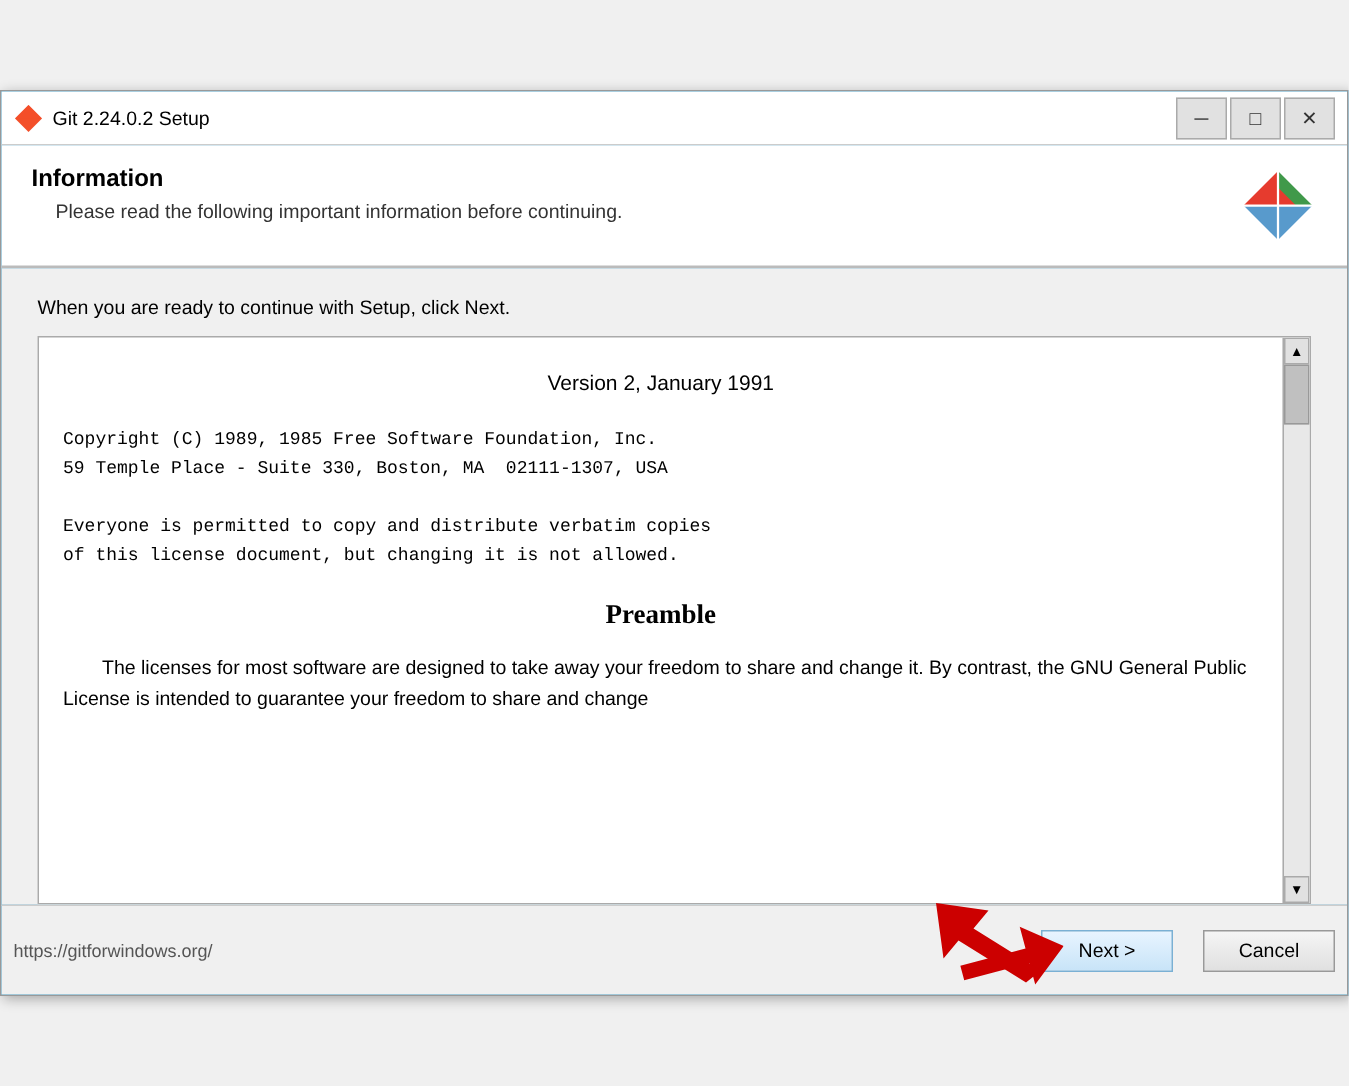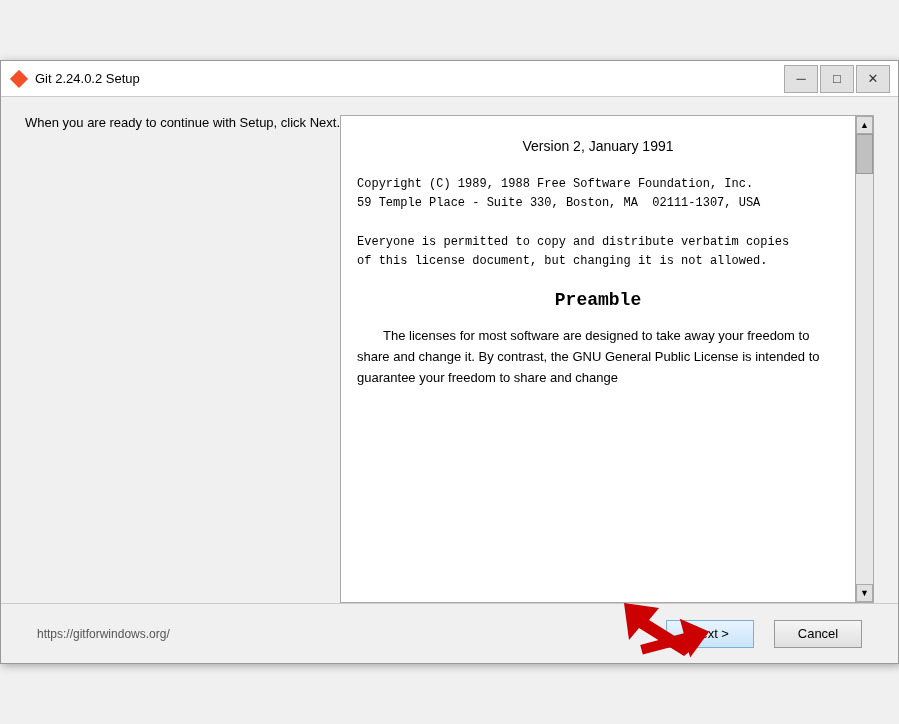--- a/index.html
+++ b/index.html
@@ -87,21 +87,21 @@
       height: 52px;
       flex-shrink: 0;
     }
 
     
     .main-content {
       flex: 1;
       background: #f0f0f0;
       padding: 18px 24px 0 24px;
       display: flex;
-      flex-direction: row;
+      flex-direction: column;
       overflow: hidden;
     }
     .instruction-text {
       font-size: 13px;
       color: #000;
       margin-bottom: 12px;
     }
     .license-box {
       flex: 1;
       border: 1px solid #aaa;
@@ -134,21 +134,21 @@
       font-family: 'Courier New', monospace;
       font-size: 12px;
       line-height: 1.6;
       white-space: pre-wrap;
     }
     .license-content .preamble-title {
       font-size: 18px;
       font-weight: bold;
       text-align: center;
       margin: 16px 0 12px 0;
-      font-family: Liberation Mono, monospace;
+      font-family: Liberation Serif, serif;
     }
     .license-content .preamble-body {
       font-family: Arial, sans-serif;
       font-size: 13px;
       text-indent: 2em;
       line-height: 1.6;
     }
     
     .scrollbar {
       width: 18px;
@@ -184,21 +184,21 @@
       background: #c0c0c0;
       border: 1px solid #999;
     }
 
     
     .footer {
       height: 60px;
       background: #f0f0f0;
       display: flex;
       align-items: center;
-      padding: 0 36px;
+      padding: 0 8px;
       border-top: 1px solid #ccc;
       flex-shrink: 0;
       position: relative;
       justify-content: flex-end;
     }
     .footer-link {
       font-size: 12px;
       color: #555;
       text-decoration: none;
     }
@@ -249,28 +249,48 @@
       <polygon points="10,1 19,10 10,10 1,10" fill="#f34f29" opacity="0.7"></polygon>
     </svg>
     <span class="title-bar-text">Git 2.24.0.2 Setup</span>
     <div class="title-bar-controls">
       <button class="title-btn">─</button>
       <button class="title-btn">□</button>
       <button class="title-btn close">✕</button>
     </div>
   </div>
 
+  <div class="header-section">
+    <div class="header-text">
+      <div class="header-title">Information</div>
+      <div class="header-subtitle">Please read the following important information before continuing.</div>
+    </div>
+
+    <svg class="git-logo" viewBox="0 0 52 52">
+
+      <polygon points="26,2 50,26 26,26 2,26" fill="#e63b2e"></polygon>
+
+      <polygon points="26,26 50,26 26,50 2,26" fill="#3b88c3" opacity="0.85"></polygon>
+
+      <polygon points="26,2 50,26 38,26 26,14" fill="#2da44e" opacity="0.9"></polygon>
+
+      <polygon points="26,2 50,26 26,50 2,26" fill="none" stroke="#fff" stroke-width="1.5"></polygon>
+
+      <line x1="2" y1="26" x2="50" y2="26" stroke="#fff" stroke-width="1.5"></line>
+      <line x1="26" y1="2" x2="26" y2="50" stroke="#fff" stroke-width="1.5"></line>
+    </svg>
+  </div>
 
   <div class="main-content">
     <div class="instruction-text">When you are ready to continue with Setup, click Next.</div>
 
     <div class="license-box">
       <div class="license-content">
         <div class="license-version">Version 2, January 1991</div>
-        <div class="license-body"><span>Copyright (C) 1989, 1988 Free Software Foundation, Inc.</span>
+        <div class="license-body"><span>Copyright (C) 1989, 1985 Free Software Foundation, Inc.</span>
 <span>59 Temple Place - Suite 330, Boston, MA  02111-1307, USA</span>
 
 <span>Everyone is permitted to copy and distribute verbatim copies</span>
 <span>of this license document, but changing it is not allowed.</span></div>
         <div class="preamble-title">Preamble</div>
         <div class="preamble-body">The licenses for most software are designed to take away your freedom to share and change it. By contrast, the GNU General Public License is intended to guarantee your freedom to share and change</div>
       </div>
 
       <div class="scrollbar">
         <div class="scroll-btn">▲</div>

